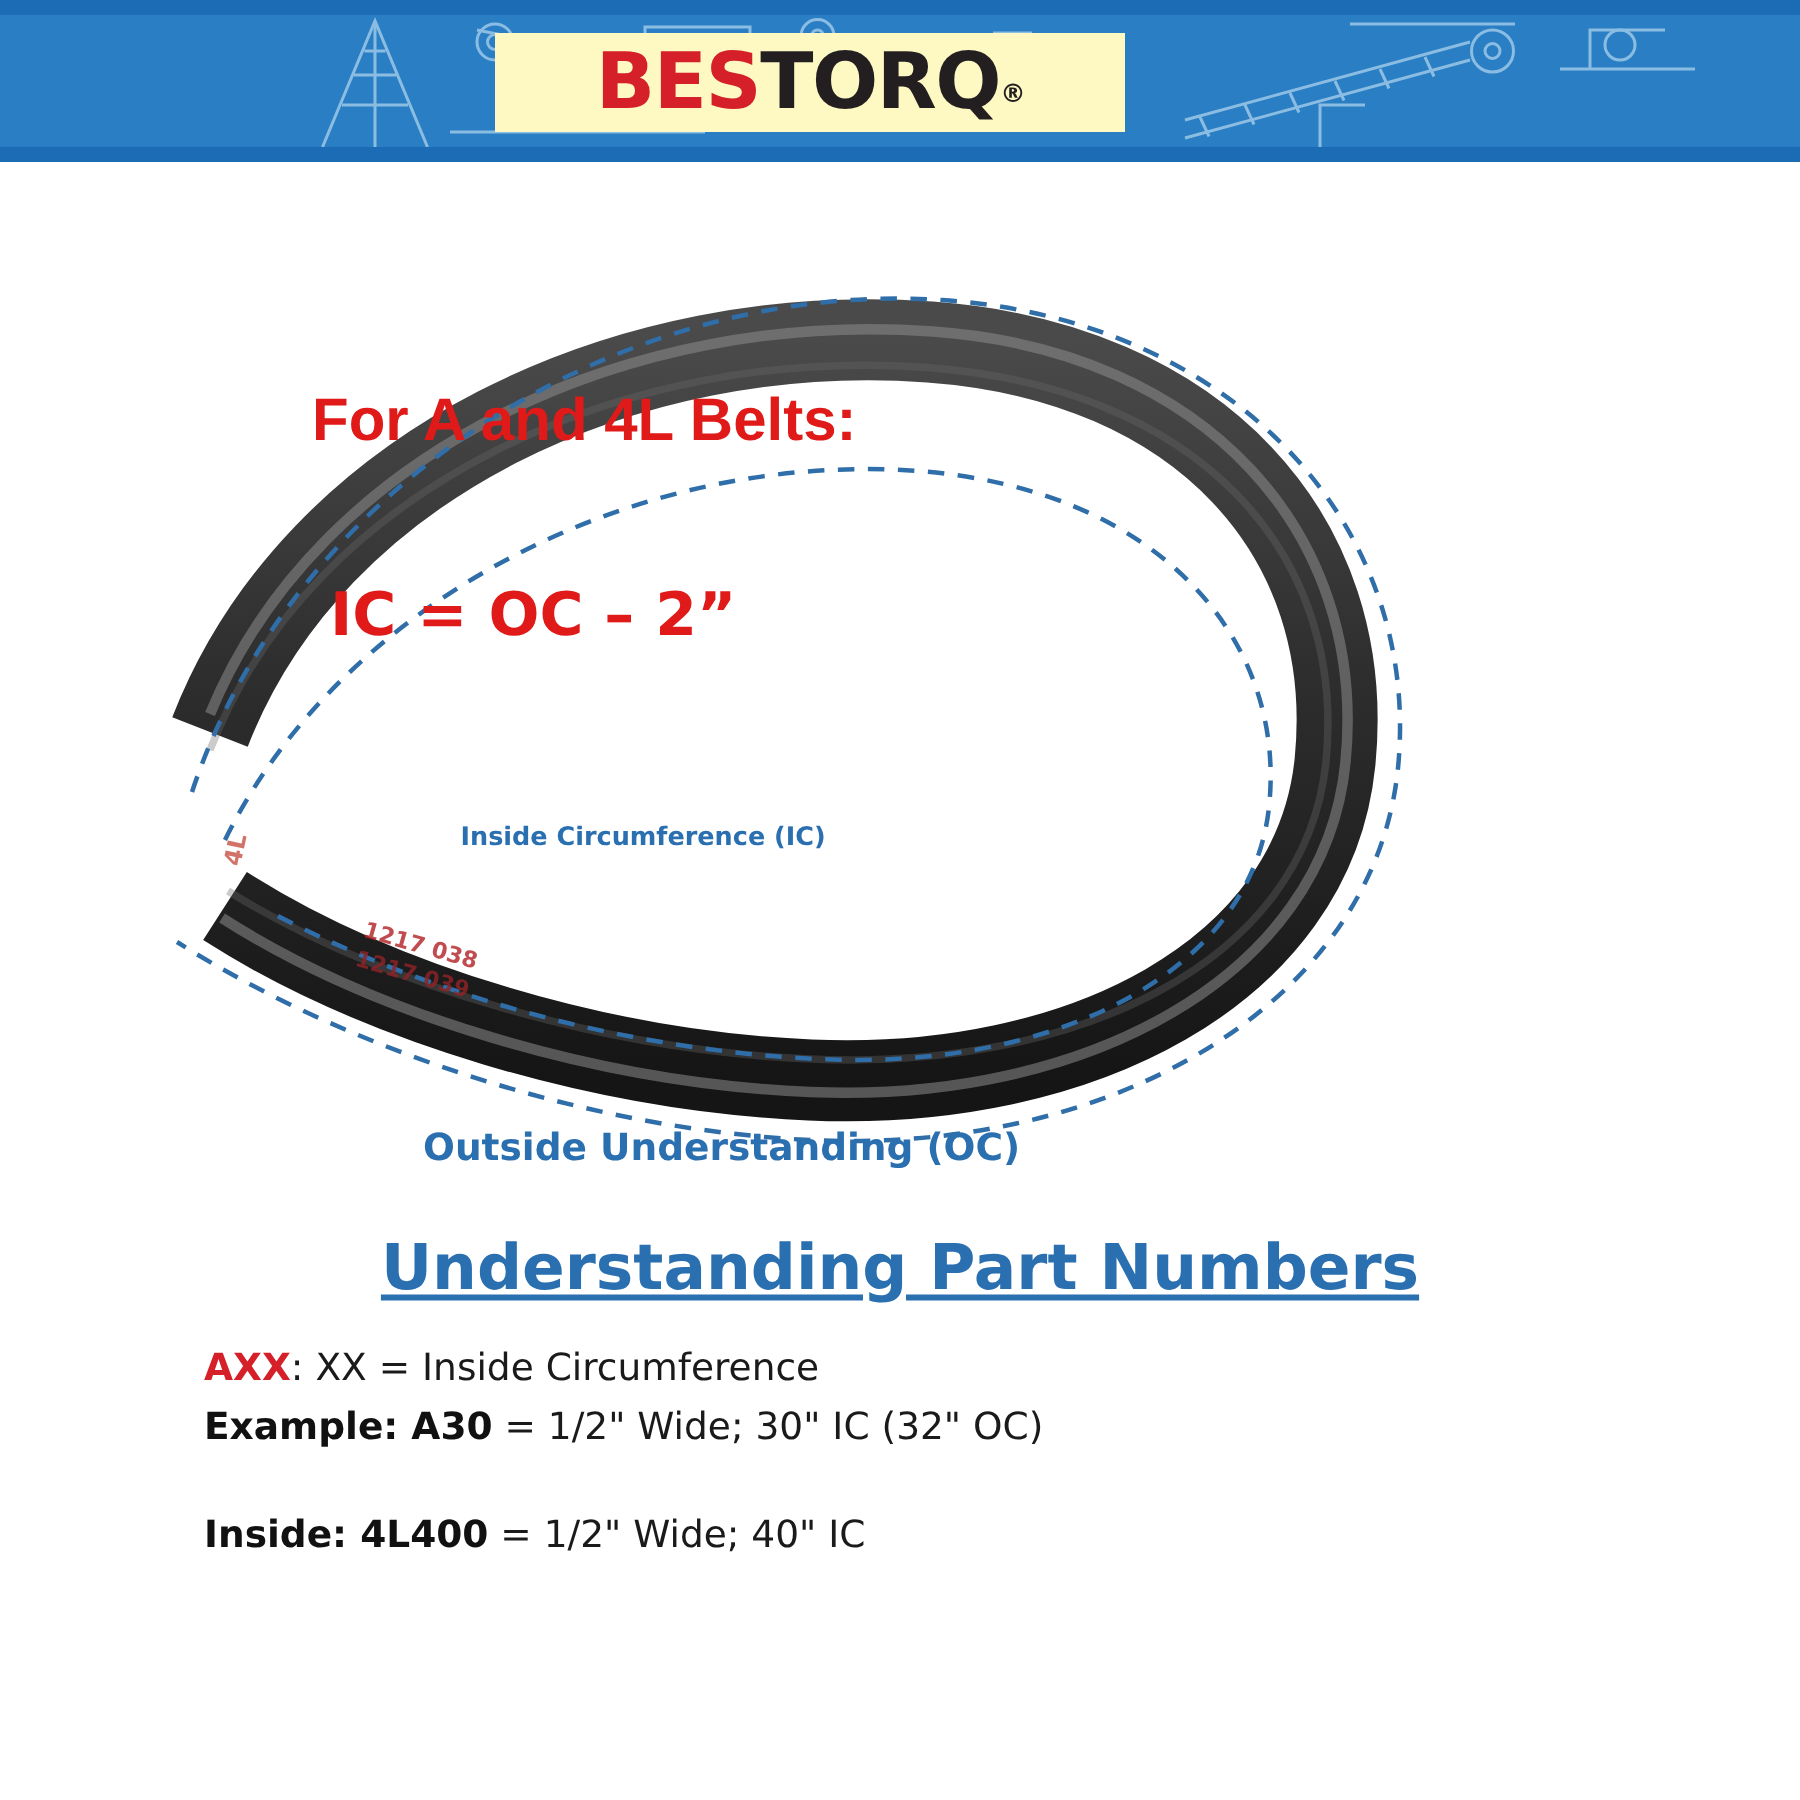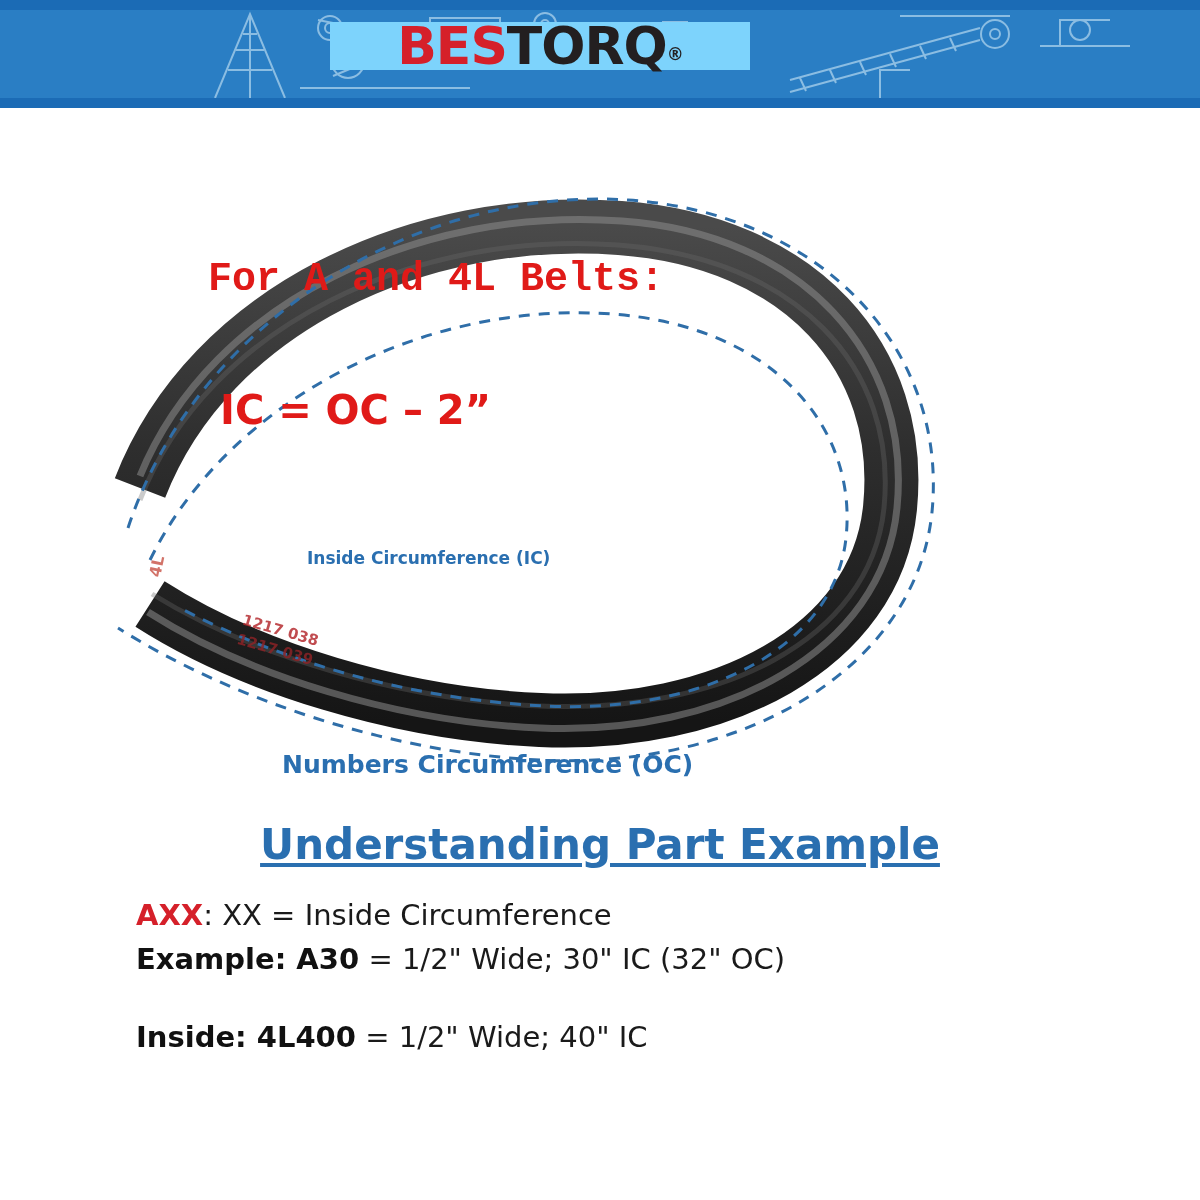--- a/index.html
+++ b/index.html
@@ -46,22 +46,22 @@
   .banner-art {
     position: absolute;
     left: 0; top: 10px;
     width: 1200px; height: 88px;
   }
   .logo-plate {
     position: absolute;
     left: 330px;
     top: 22px;
     width: 420px;
-    height: 48px;
-    background: #7dd3fc;
+    height: 66px;
+    background: #fef9c3;
     display: flex;
     align-items: center;
     justify-content: center;
   }
   .logo-text {
     font-family: "DejaVu Sans", sans-serif;
     font-weight: bold;
     font-size: 52px;
     letter-spacing: -1px;
     line-height: 1;
@@ -87,21 +87,21 @@
     position: absolute;
     left: 0; top: 0;
     width: 1200px;
     height: 700px;
   }
   .headline {
     position: absolute;
     left: 208px;
     top: 150px;
     color: #e01a18;
-    font-family: Liberation Mono, monospace;
+    font-family: Liberation Sans, sans-serif;
     font-weight: bold;
     font-size: 40px;
     line-height: 1.1;
     white-space: nowrap;
   }
   .formula {
     position: absolute;
     left: 208px;
     top: 280px;
     color: #e01a18;
@@ -147,21 +147,21 @@
     font-weight: bold;
     font-size: 42px;
     text-decoration: underline;
     text-underline-offset: 4px;
     margin: 0 0 26px 0;
   }
   .para {
     margin: 0 0 4px 0;
     padding-left: 136px;
     font-family: "DejaVu Sans", sans-serif;
-    font-size: 29px;
+    font-size: 25px;
     color: #1a1a1a;
     line-height: 1.38;
     white-space: nowrap;
   }
   .para .code {
     color: #d5202a;
     font-weight: bold;
   }
   .para .bold {
     font-weight: bold;
@@ -268,25 +268,25 @@
       <text x="240" y="553" fill="#8e2326" font-family="DejaVu Sans, sans-serif" font-size="15" font-weight="bold">1217 039</text>
     </g>
     <g opacity="0.7">
       <text x="160" y="470" fill="#c0392b" font-family="DejaVu Sans, sans-serif" font-size="16" font-weight="bold" transform="rotate(-78 160 470)">4L</text>
     </g>
   </svg>
 
   <div class="headline">For A and 4L Belts:</div>
   <div class="formula">IC = OC – 2”</div>
   <div class="label-ic">Inside Circumference (IC)</div>
-  <div class="label-oc">Numbers Circumference (OC)</div>
+  <div class="label-oc">Outside Understanding (OC)</div>
 </div>
 
 <div class="lower">
-  <div class="section-title">Understanding Part Example</div>
+  <div class="section-title">Understanding Part Numbers</div>
 
   <p class="para">
     <span class="code">AXX</span><span>: XX = Inside Circumference</span>
   </p>
   <p class="para">
     <span class="bold">Example: A30</span><span> = 1/2" Wide; 30" IC (32" OC)</span>
   </p>
 
   <div class="gap"></div>
 

